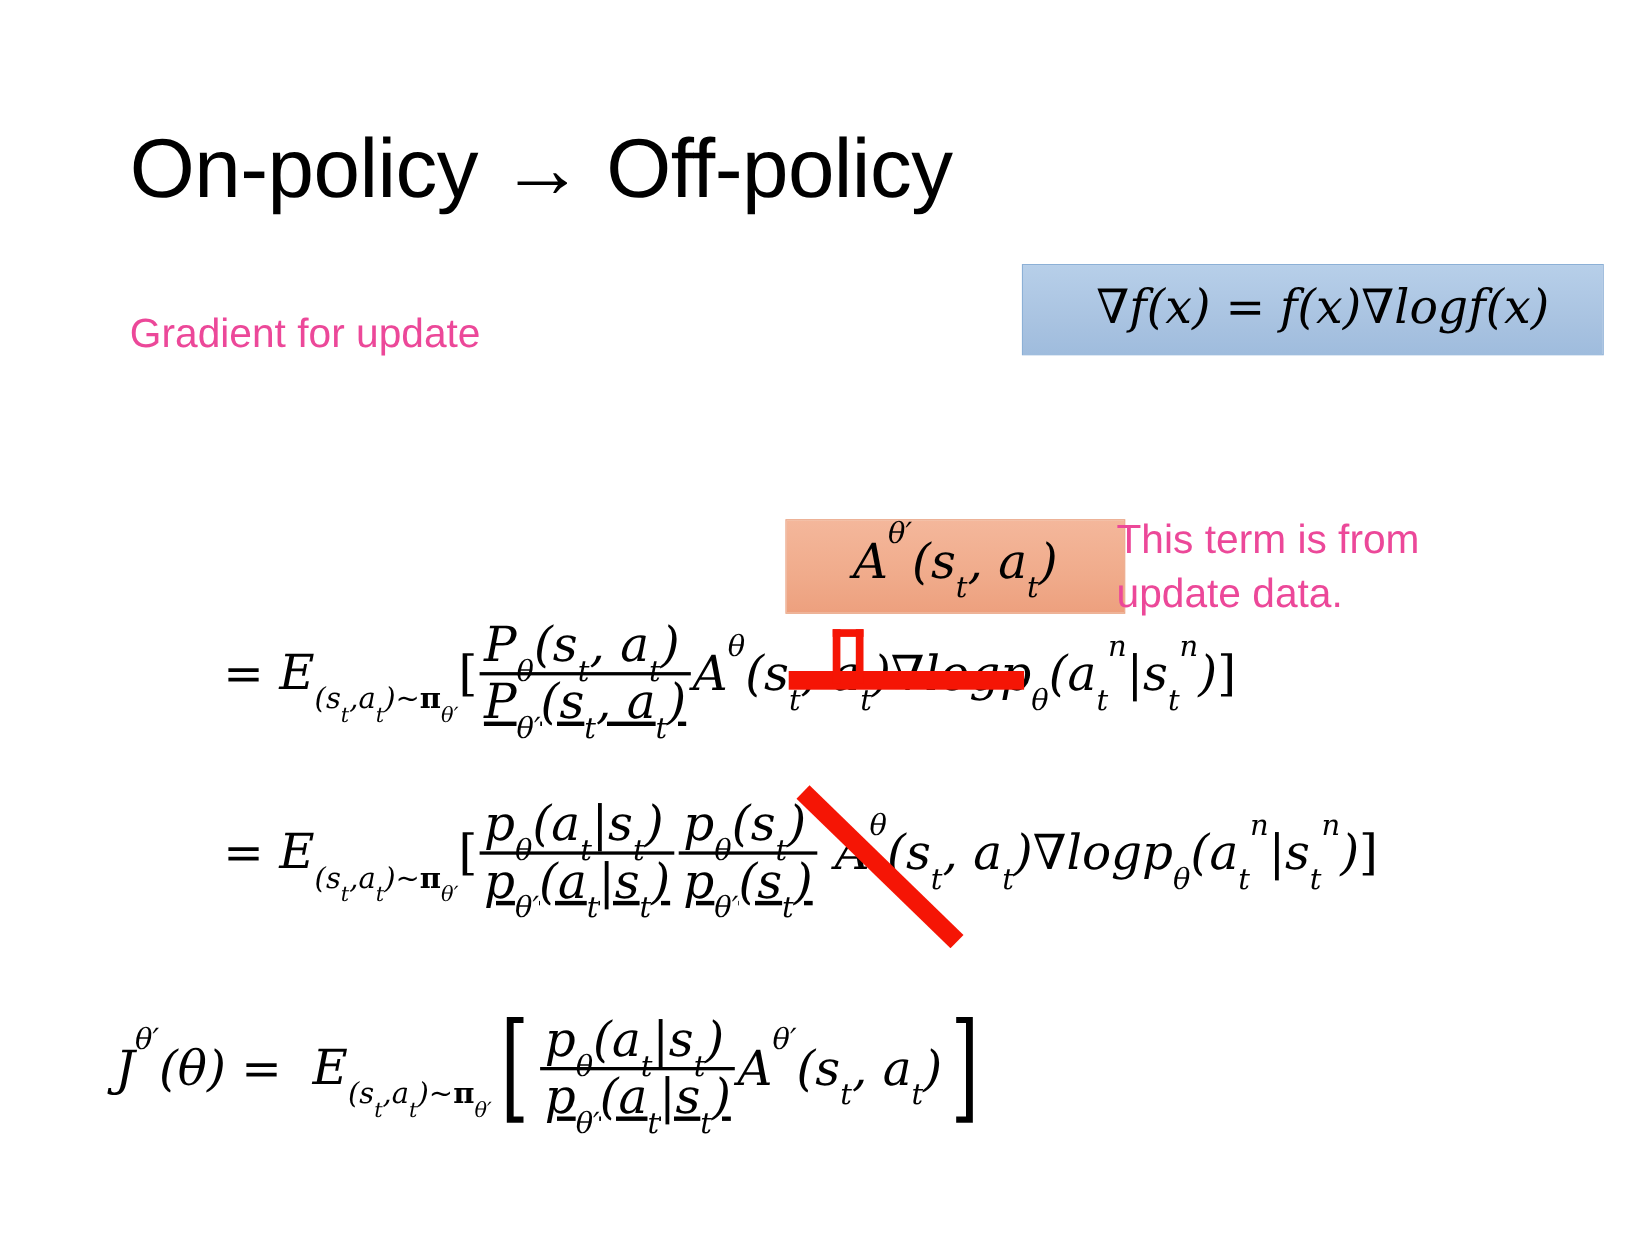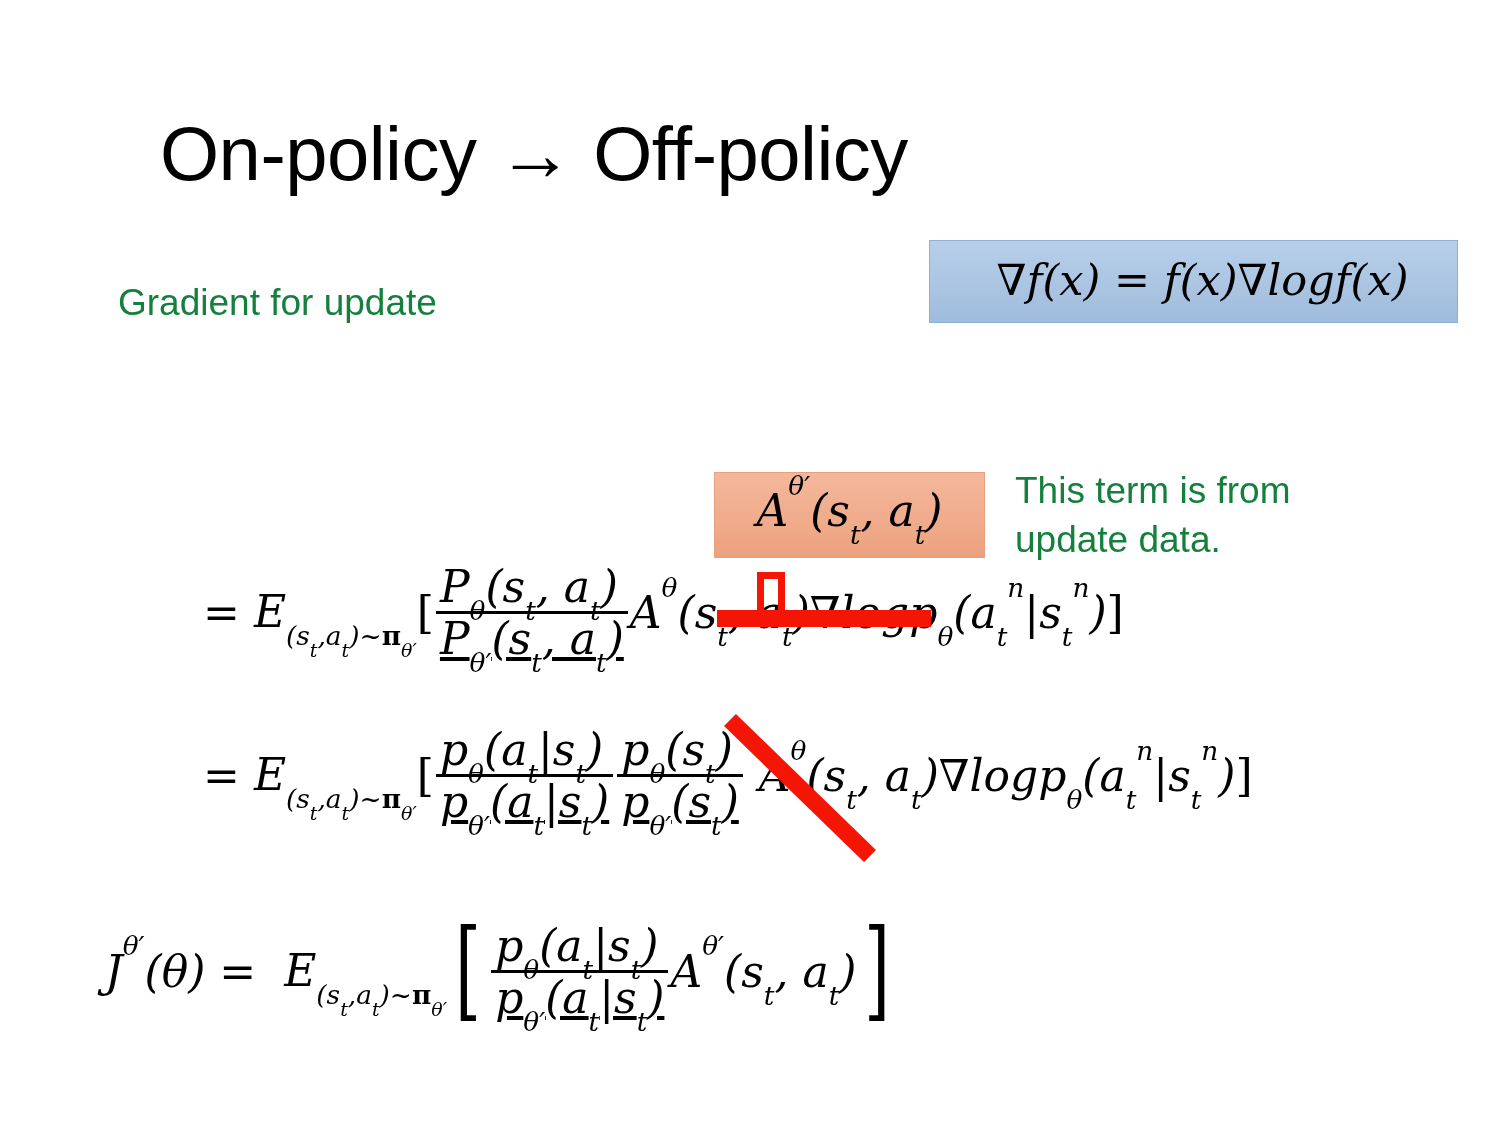--- a/index.html
+++ b/index.html
@@ -23,30 +23,29 @@
     position: absolute;
     left: 118px;
     top: 112px;
     font-family: "Liberation Sans", sans-serif;
     font-size: 76px;
     font-weight: 400;
     color: #000000;
     letter-spacing: -0.5px;
     white-space: nowrap;
     line-height: 1.1;
-    margin-left: 42px;
   }
 
   
   .body-label {
     position: absolute;
     font-family: "Liberation Sans", sans-serif;
     font-size: 37px;
     font-weight: 400;
-    color: #15803d;
+    color: #ec4899;
     white-space: nowrap;
     line-height: 1.25;
   }
   #gradient-label { left: 118px; top: 280px; }
   #sampled-note {
     left: 1015px; top: 466px;
     white-space: normal;
     width: 370px;
     line-height: 1.33;
   }
@@ -123,21 +122,21 @@
     position: static;
     display: block;
     text-align: center;
     font-size: 43px;
     padding-top: 18px;
     padding-left: 18px;
   }
   #orange-box {
     position: absolute;
     left: 714px; top: 472px;
-    width: 271px; height: 86px;
+    width: 309px; height: 86px;
     background: linear-gradient(180deg, #f4b79b 0%, #f0ab8b 60%, #edA07e 100%);
     border: 1px solid #e9a07e;
     box-sizing: border-box;
   }
   #orange-box .math {
     position: static;
     display: block;
     text-align: center;
     font-size: 44px;
     padding-top: 16px;

